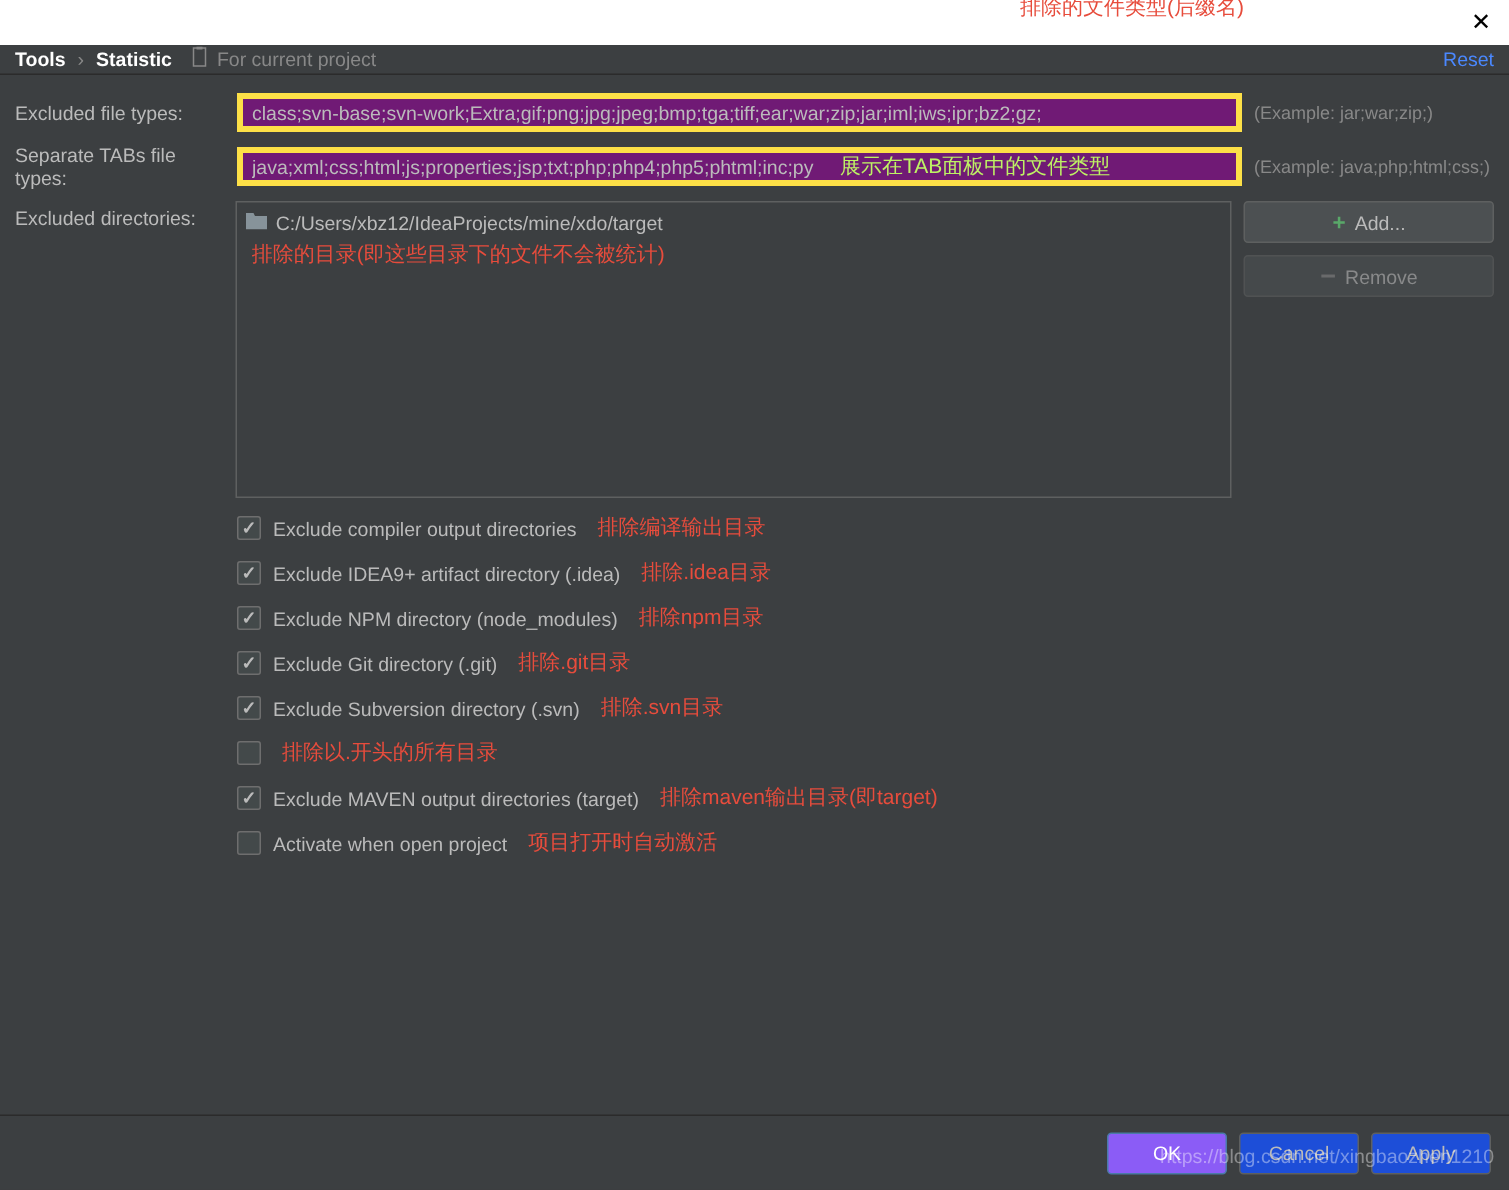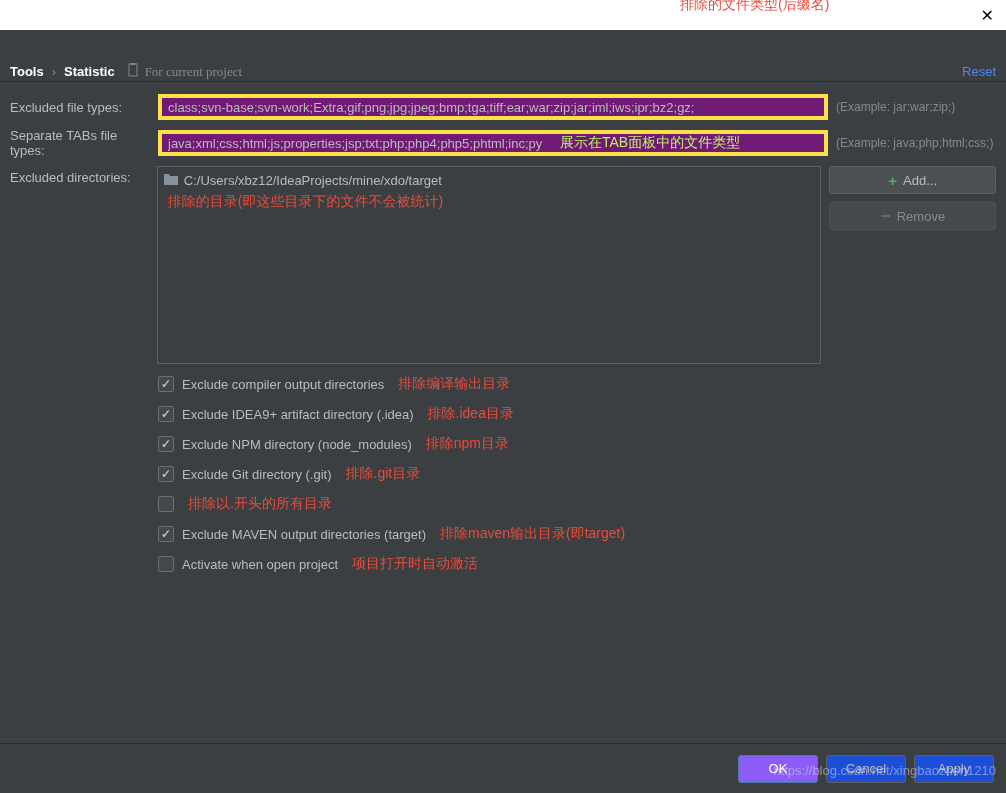--- a/index.html
+++ b/index.html
@@ -29,41 +29,39 @@
       font-size: 16px;
       color: #000;
       cursor: pointer;
     }
     .breadcrumb-row {
       height: 20px;
       display: flex;
       align-items: center;
       padding: 0 10px;
       border-bottom: 1px solid #2b2b2b;
-      margin-top: 32px;
     }
     .breadcrumb {
       display: flex;
       align-items: center;
       gap: 8px;
       font-weight: bold;
       color: #fff;
     }
     .breadcrumb-sep {
       color: #888;
       font-weight: normal;
     }
     .crumb-current {
       display: flex;
       align-items: center;
       gap: 6px;
       color: #888;
       margin-left: 12px;
       font-weight: normal;
-      font-family: Liberation Serif, serif;
     }
     .reset-link {
       margin-left: auto;
       color: #4a88ff;
       cursor: pointer;
     }
     .content {
       padding: 12px 10px 10px 10px;
     }
     .form-row {
@@ -326,20 +324,25 @@
       <div class="checkbox checked"></div>
       <span>Exclude NPM directory (node_modules)</span>
       <span class="annotation">排除npm目录</span>
     </div>
     <div class="checkbox-row">
       <div class="checkbox checked"></div>
       <span>Exclude Git directory (.git)</span>
       <span class="annotation">排除.git目录</span>
     </div>
     <div class="checkbox-row">
+      <div class="checkbox checked"></div>
+      <span>Exclude Subversion directory (.svn)</span>
+      <span class="annotation">排除.svn目录</span>
+    </div>
+    <div class="checkbox-row">
       <div class="checkbox"></div>
       <span class="annotation">排除以.开头的所有目录</span>
     </div>
     <div class="checkbox-row">
       <div class="checkbox checked"></div>
       <span>Exclude MAVEN output directories (target)</span>
       <span class="annotation">排除maven输出目录(即target)</span>
     </div>
     <div class="checkbox-row">
       <div class="checkbox"></div>

